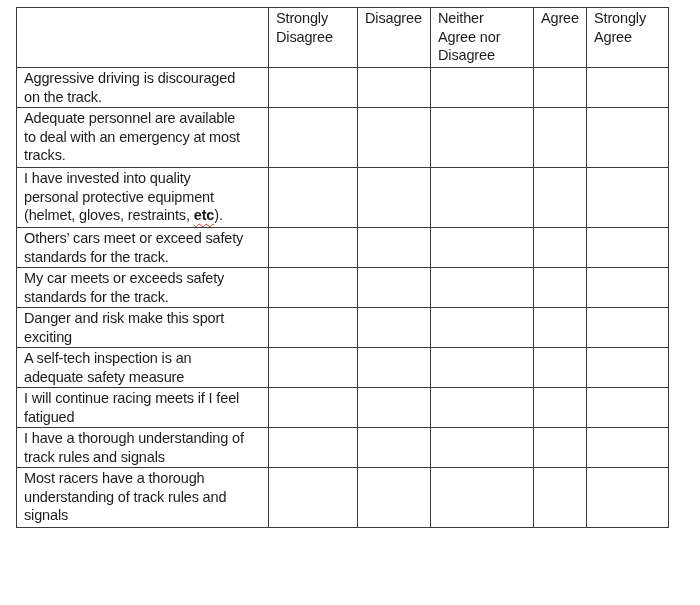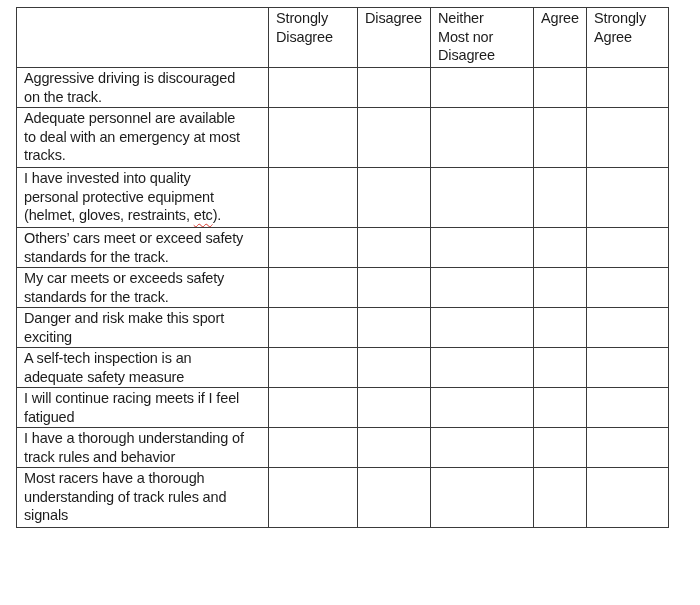--- a/index.html
+++ b/index.html
@@ -51,20 +51,21 @@
   tr.h20{height:20px;}
   tr.h40{height:40px;padding-left:24px;}
   tr.h60{height:60px;}
   .squiggle{
     text-decoration-line:underline;
     text-decoration-style:wavy;
     text-decoration-color:var(--squiggle);
     text-decoration-thickness:1px;
     text-underline-offset:3px;
     text-decoration-skip-ink:none;
+    font-weight:bold;
   }
 </style>
 </head>
 <body>
 
 <div class="sheet">
   <table class="likert">
     <colgroup>
       <col style="width:252px">
       <col style="width:89px">
@@ -74,21 +75,21 @@
       <col style="width:82px">
     </colgroup>
 
     <tbody>
         <tr class="hHead">
       <td></td>
       <td>Strongly
 Disagree</td>
       <td>Disagree</td>
       <td>Neither
-Most nor
+Agree nor
 Disagree</td>
       <td>Agree</td>
       <td>Strongly
 Agree</td>
     </tr>
 
     <tr class="h40">
       <td class="stmt">Aggressive driving is discouraged
 on the track.</td>
       <td class="ans"></td>
@@ -167,21 +168,21 @@
 fatigued</td>
       <td class="ans"></td>
       <td class="ans"></td>
       <td class="ans"></td>
       <td class="ans"></td>
       <td class="ans"></td>
     </tr>
 
     <tr class="h40">
       <td class="stmt">I have a thorough understanding of
-track rules and behavior</td>
+track rules and signals</td>
       <td class="ans"></td>
       <td class="ans"></td>
       <td class="ans"></td>
       <td class="ans"></td>
       <td class="ans"></td>
     </tr>
 
     <tr class="h60">
       <td class="stmt">Most racers have a thorough
 understanding of track rules and

